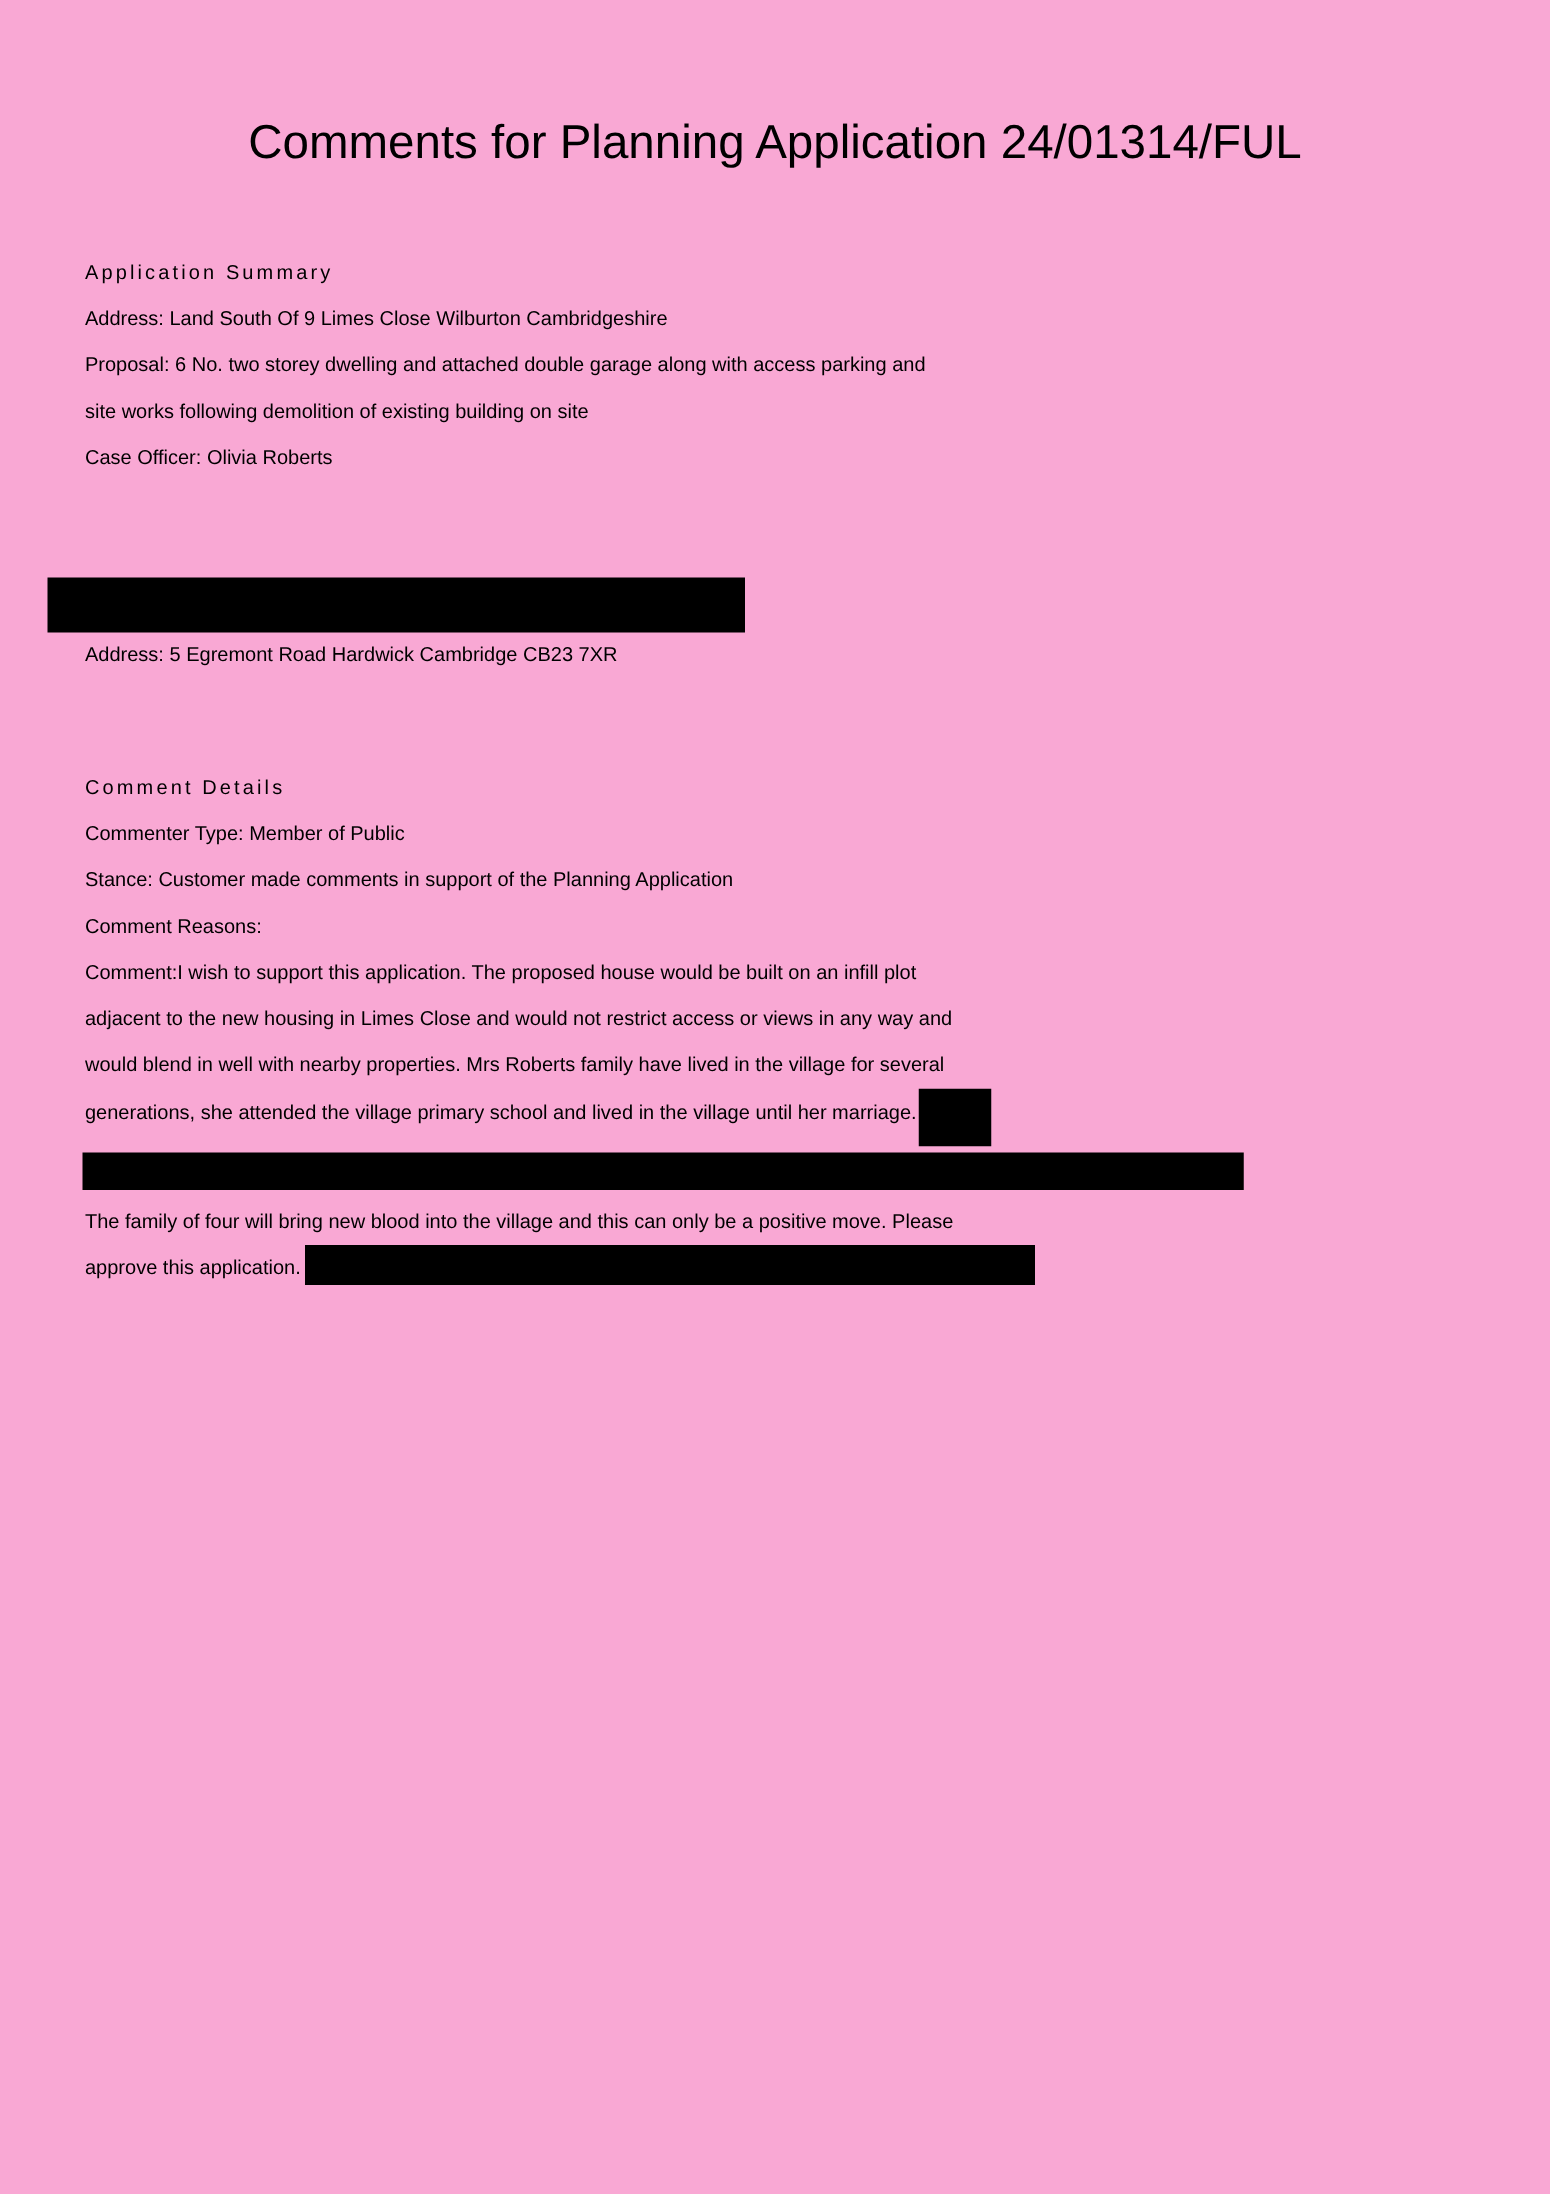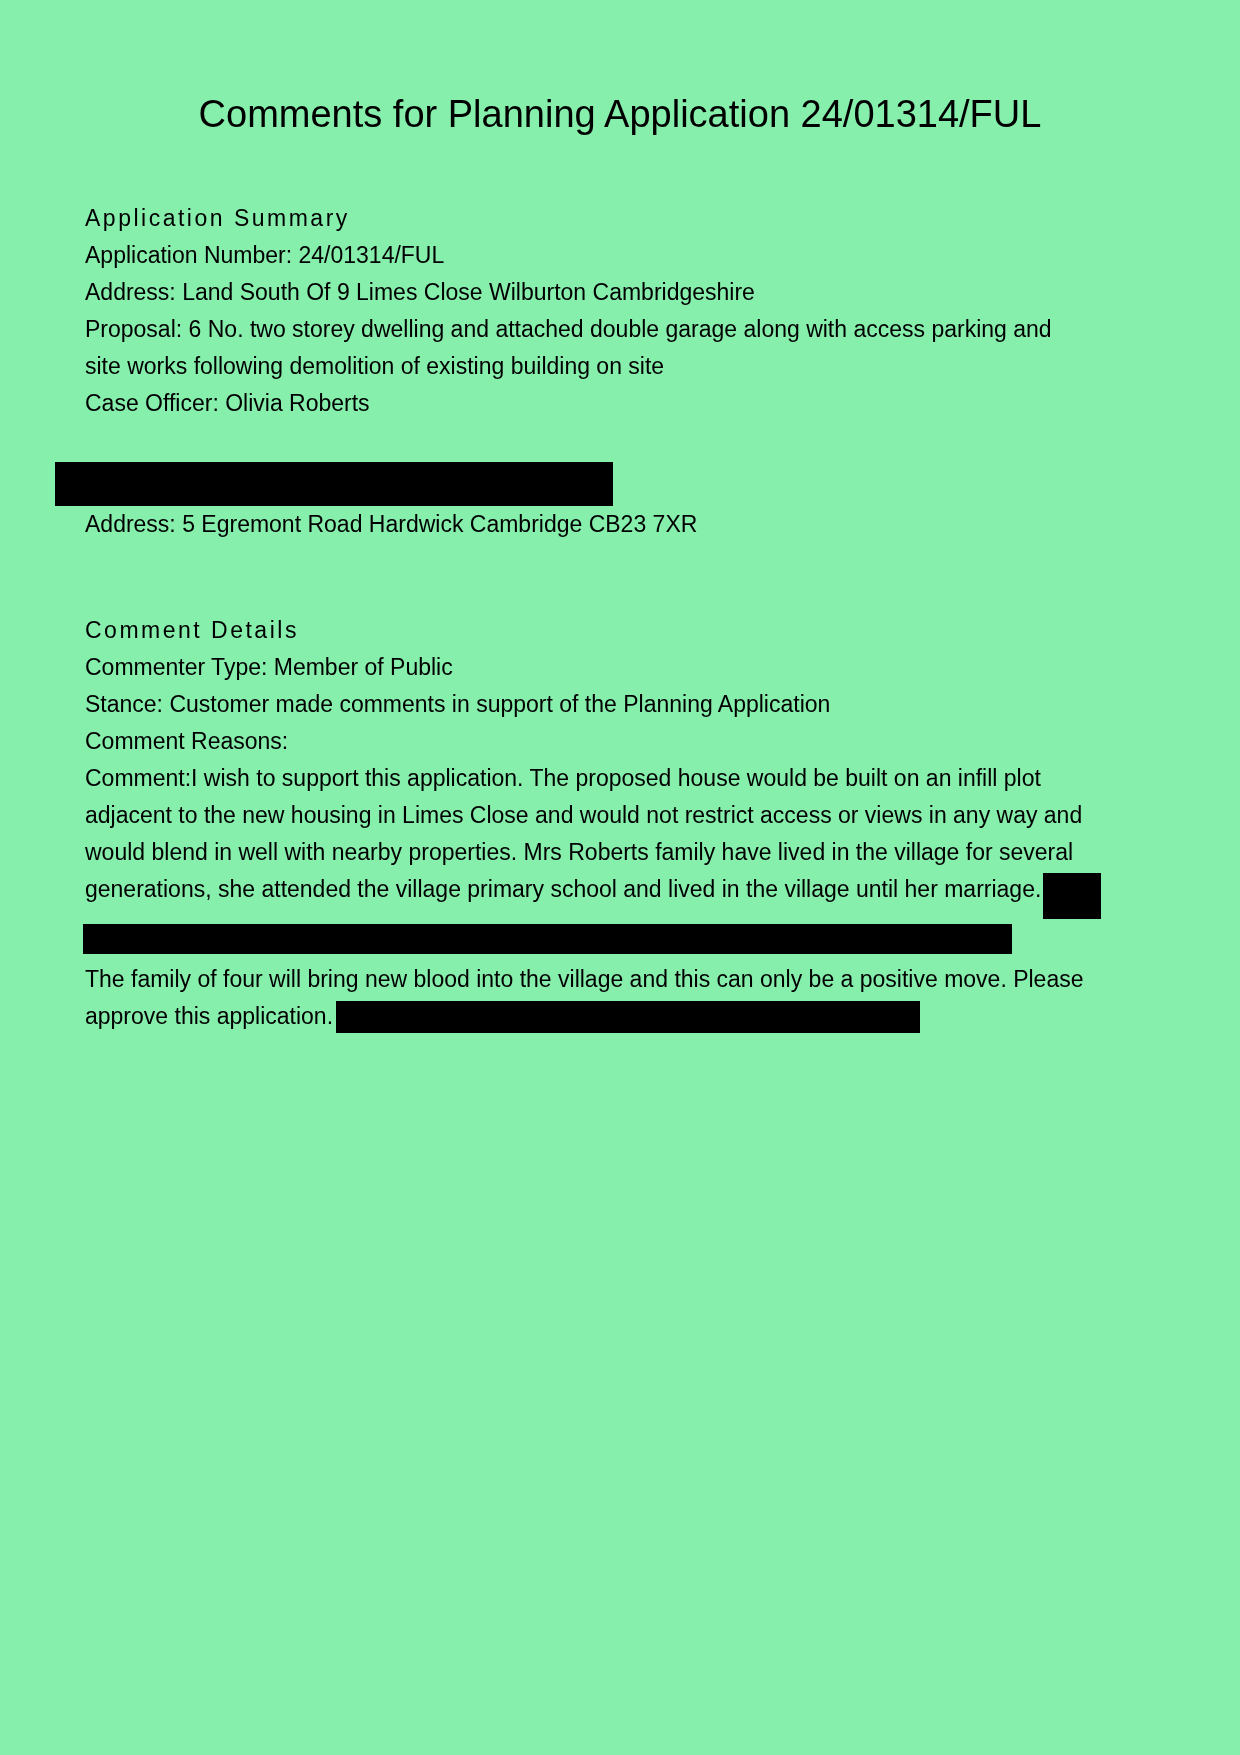--- a/index.html
+++ b/index.html
@@ -10,40 +10,39 @@
   body {
     width: 1240px;
     height: 1755px;
     font-family: "Liberation Sans", sans-serif;
     color: #000000;
   }
   .page {
     position: relative;
     width: 1240px;
     height: 1755px;
-    background: #86efac;
+    background: #f9a8d4;
     overflow: hidden;
   }
   .doc-title {
     position: absolute;
     top: 92px;
     left: 0;
     width: 100%;
     text-align: center;
     font-size: 38px;
     line-height: 44px;
     white-space: nowrap;
   }
   .section {
     position: absolute;
     left: 68px;
-    font-size: 23px;
+    font-size: 16px;
     line-height: 37px;
     white-space: nowrap;
-    margin-left: 17px;
   }
   #app-summary { top: 200px; }
   #customer-details { top: 462px; }
   #comment-details { top: 612px; }
   .section-heading {
     letter-spacing: 2.5px;
   }
   .redact-block {
     background: #000000;
   }
@@ -76,21 +75,20 @@
 </style>
 </head>
 <body>
 
 <div class="page">
 
   <div class="doc-title">Comments for Planning Application 24/01314/FUL</div>
 
   <div class="section" id="app-summary">
     <div class="line section-heading">Application Summary</div>
-    <div class="line">Application Number: 24/01314/FUL</div>
     <div class="line">Address: Land South Of 9 Limes Close Wilburton Cambridgeshire</div>
     <div class="line">Proposal: 6 No. two storey dwelling and attached double garage along with access parking and</div>
     <div class="line">site works following demolition of existing building on site</div>
     <div class="line">Case Officer: Olivia Roberts</div>
   </div>
 
   <div class="section" id="customer-details">
     <div class="redact-block" id="bar-name"></div>
     <div class="line">Address: 5 Egremont Road Hardwick Cambridge CB23 7XR</div>
   </div>

